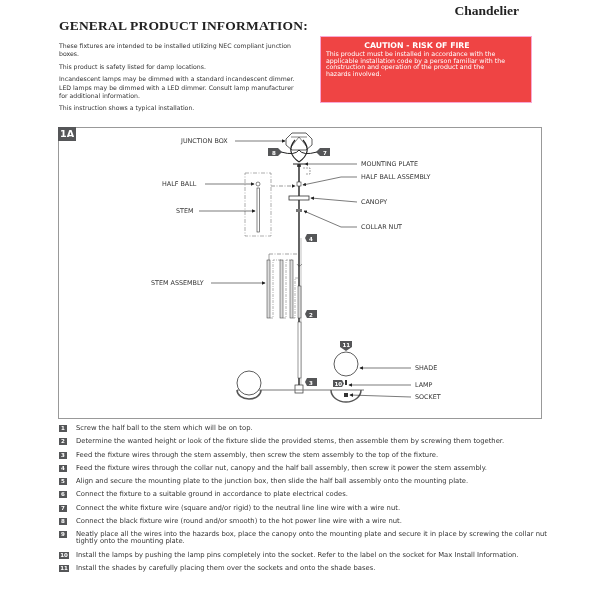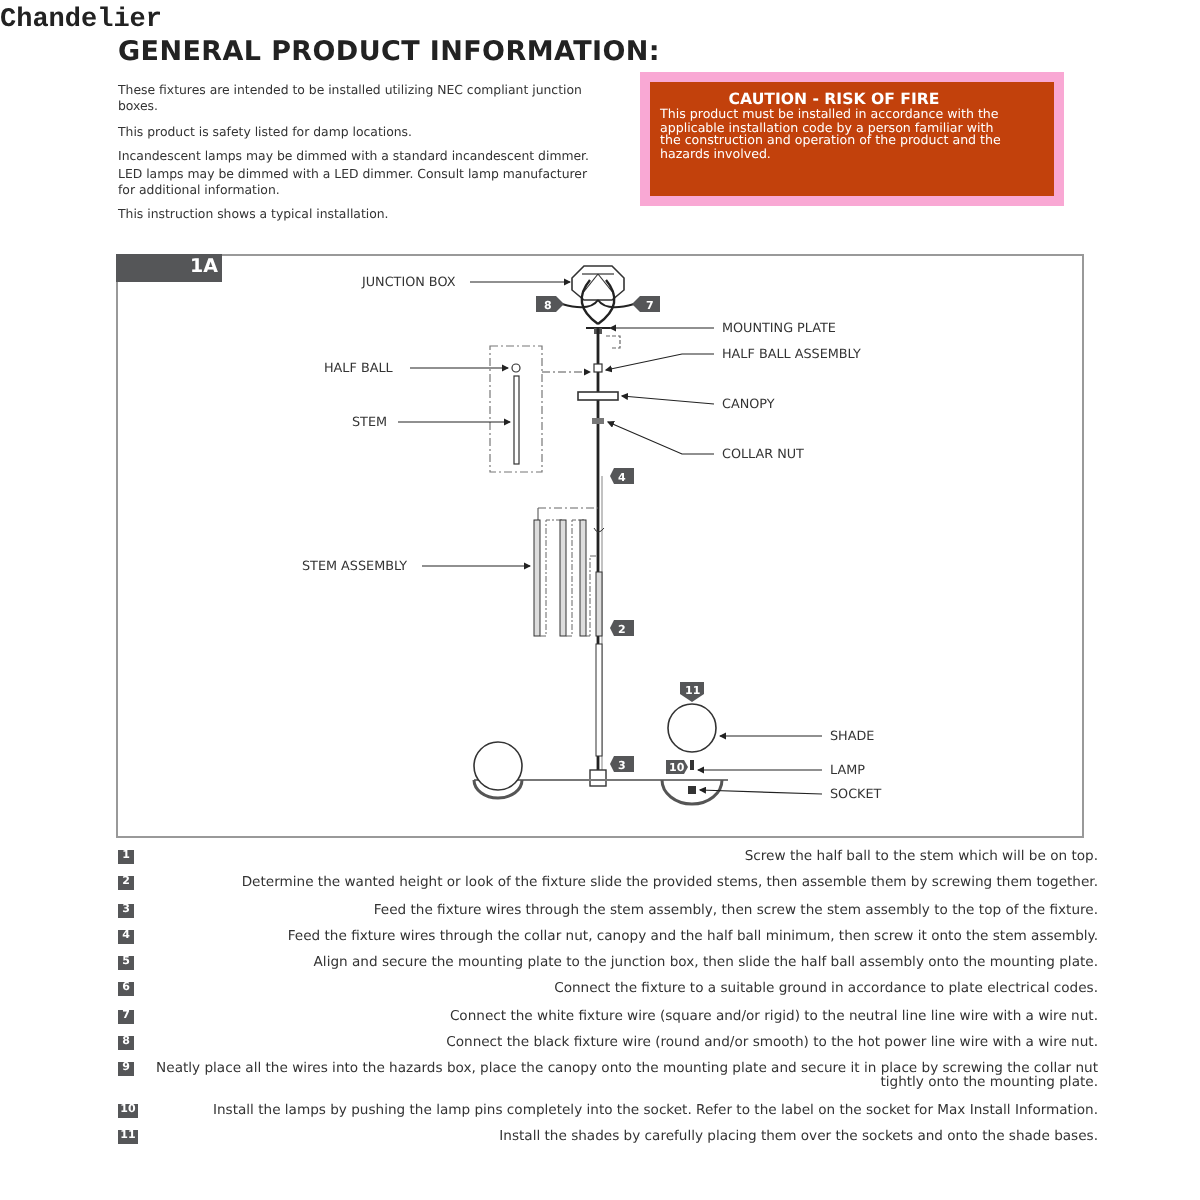--- a/index.html
+++ b/index.html
@@ -1,32 +1,32 @@
 <!DOCTYPE html>
 <html><head>
 <meta charset="utf-8">
 <style>
   html, body { margin: 0; padding: 0; background: #fff; }
   body { width: 600px; height: 600px; position: relative; overflow: hidden; font-family: "DejaVu Sans", sans-serif; color: #222; }
-  .title { position: absolute; top: 3px; left: 0; width: 519px; text-align: left; font-weight: bold; font-size: 13.5px; font-family: Liberation Mono, monospace; }
-  .heading { position: absolute; top: 18px; left: 59px; font-weight: bold; font-size: 13.5px; letter-spacing: 0.2px; }
+  .title { position: absolute; top: 3px; left: 0; width: 519px; text-align: right; font-weight: bold; font-size: 13.5px; font-family: Liberation Serif, serif; }
+  .heading { position: absolute; top: 18px; left: 59px; font-weight: bold; font-size: 13.5px; letter-spacing: 0.2px; font-family: Liberation Serif, serif; }
   .intro { position: absolute; top: 42px; left: 59px; width: 240px; font-size: 6.2px; line-height: 8.4px; color: #333; }
   .intro p { margin: 0 0 4px 0; }
-  .caution { position: absolute; top: 36px; left: 320px; width: 212px; height: 67px; background: #c2410c; color: #fff; box-sizing: border-box; padding: 4px 23px 0 5px; border: 5px solid #f9a8d4; }
+  .caution { position: absolute; top: 36px; left: 320px; width: 212px; height: 67px; background: #ef4444; color: #fff; box-sizing: border-box; padding: 4px 23px 0 5px; border: 1px solid #f9a8d4; }
   .caution .c-title { font-weight: bold; font-size: 7.8px; text-align: center; margin-bottom: 1px; }
   .caution .c-body { font-size: 6.3px; line-height: 6.5px; }
   .caution .c-note { font-size: 10px; text-align: center; margin-top: 3px; }
   .diagram { position: absolute; top: 127px; left: 58px; width: 484px; height: 292px; border: 1px solid #999; box-sizing: border-box; }
-  .fig-tag { position: absolute; top: -1px; left: -1px; width: 18px; height: 14px; background: #555658; color: #fff; font-weight: bold; font-size: 9.5px; text-align: center; line-height: 14px; padding-left: 35px; }
+  .fig-tag { position: absolute; top: -1px; left: -1px; width: 18px; height: 14px; background: #555658; color: #fff; font-weight: bold; font-size: 9.5px; text-align: center; line-height: 14px; }
   .diagram svg { position: absolute; left: 0; top: 0; }
   .steps { position: absolute; top: 425px; left: 59px; width: 490px; font-size: 6.8px; color: #333; }
   .step { display: flex; align-items: flex-start; margin-bottom: 6.3px; line-height: 7px; }
   .step .num { flex: 0 0 8px; height: 7px; background: #555658; color: #fff; font-size: 5.5px; font-weight: bold; text-align: center; line-height: 7px; margin-right: 9px; }
   .step .num.wide { flex: 0 0 10px; margin-right: 7px; }
-  .step .txt { flex: 1; text-align: right; }
+  .step .txt { flex: 1; }
   .lbl { font-family: "DejaVu Sans", sans-serif; font-size: 6.4px; fill: #333; }
   .badge-t { font-family: "DejaVu Sans", sans-serif; font-size: 5.5px; fill: #fff; font-weight: bold; }
 </style>
 </head>
 <body>
 
 <div class="title">Chandelier</div>
 <div class="heading">GENERAL PRODUCT INFORMATION:</div>
 
 <div class="intro">
@@ -177,21 +177,21 @@
   <div class="step">
       <span class="num">2</span>
       <span class="txt">Determine the wanted height or look of the fixture slide the provided stems, then assemble them by screwing them together.</span>
     </div>
   <div class="step">
       <span class="num">3</span>
       <span class="txt">Feed the fixture wires through the stem assembly, then screw the stem assembly to the top of the fixture.</span>
     </div>
   <div class="step">
       <span class="num">4</span>
-      <span class="txt">Feed the fixture wires through the collar nut, canopy and the half ball minimum, then screw it onto the stem assembly.</span>
+      <span class="txt">Feed the fixture wires through the collar nut, canopy and the half ball assembly, then screw it power the stem assembly.</span>
     </div>
   <div class="step">
       <span class="num">5</span>
       <span class="txt">Align and secure the mounting plate to the junction box, then slide the half ball assembly onto the mounting plate.</span>
     </div>
   <div class="step">
       <span class="num">6</span>
       <span class="txt">Connect the fixture to a suitable ground in accordance to plate electrical codes.</span>
     </div>
   <div class="step">

